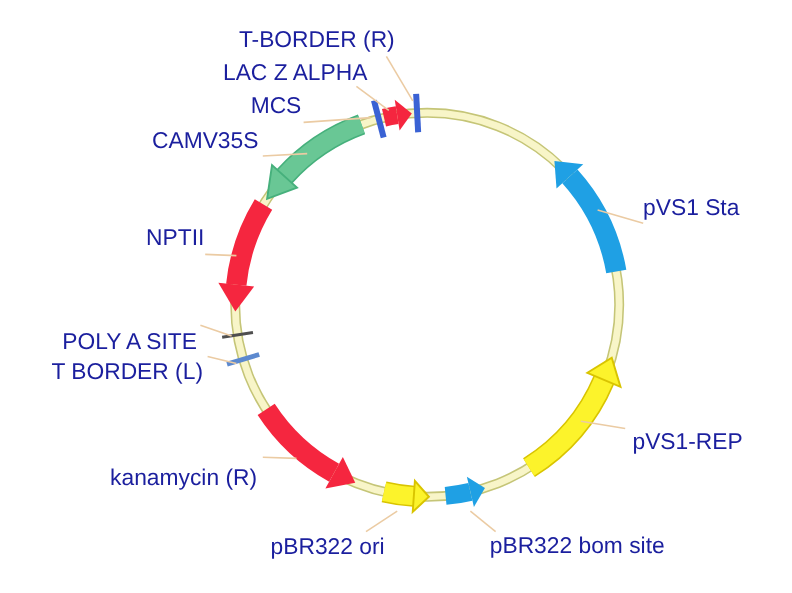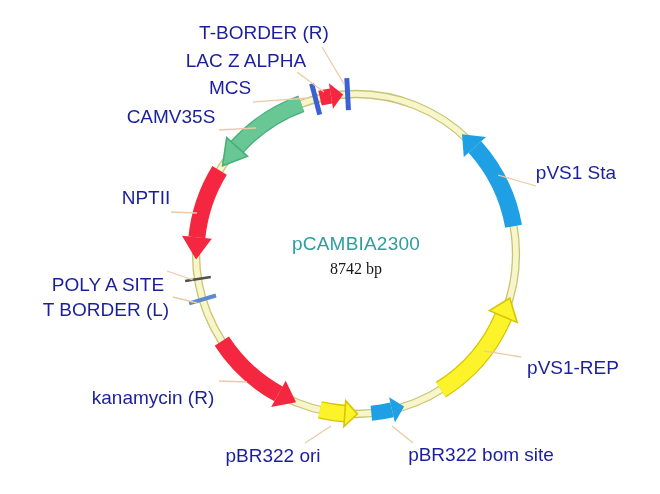--- a/index.html
+++ b/index.html
@@ -87,17 +87,13 @@
         <text x="146" y="204" text-anchor="middle" fill="#1B1F9E" class="map-label">NPTII</text>
         <text x="108" y="291" text-anchor="middle" fill="#1B1F9E" class="map-label">POLY A SITE</text>
         <text x="106" y="316" text-anchor="middle" fill="#1B1F9E" class="map-label">T BORDER (L)</text>
         <text x="153" y="404" text-anchor="middle" fill="#1B1F9E" class="map-label">kanamycin (R)</text>
         <text x="273" y="462" text-anchor="middle" fill="#1B1F9E" class="map-label">pBR322 ori</text>
         <text x="481" y="461" text-anchor="middle" fill="#1B1F9E" class="map-label">pBR322 bom site</text>
         <text x="573" y="374" text-anchor="middle" fill="#1B1F9E" class="map-label">pVS1-REP</text>
         <text x="576" y="179" text-anchor="middle" fill="#1B1F9E" class="map-label">pVS1 Sta</text>
       </g>
     </svg>
-  <div class="center-title">
-    <div class="pname" style="color: rgb(46, 157, 157);">pCAMBIA2300</div>
-    <div class="psize" style="color: rgb(22, 22, 22);">8742 bp</div>
-  </div>
 </div>
 
 </body></html>

